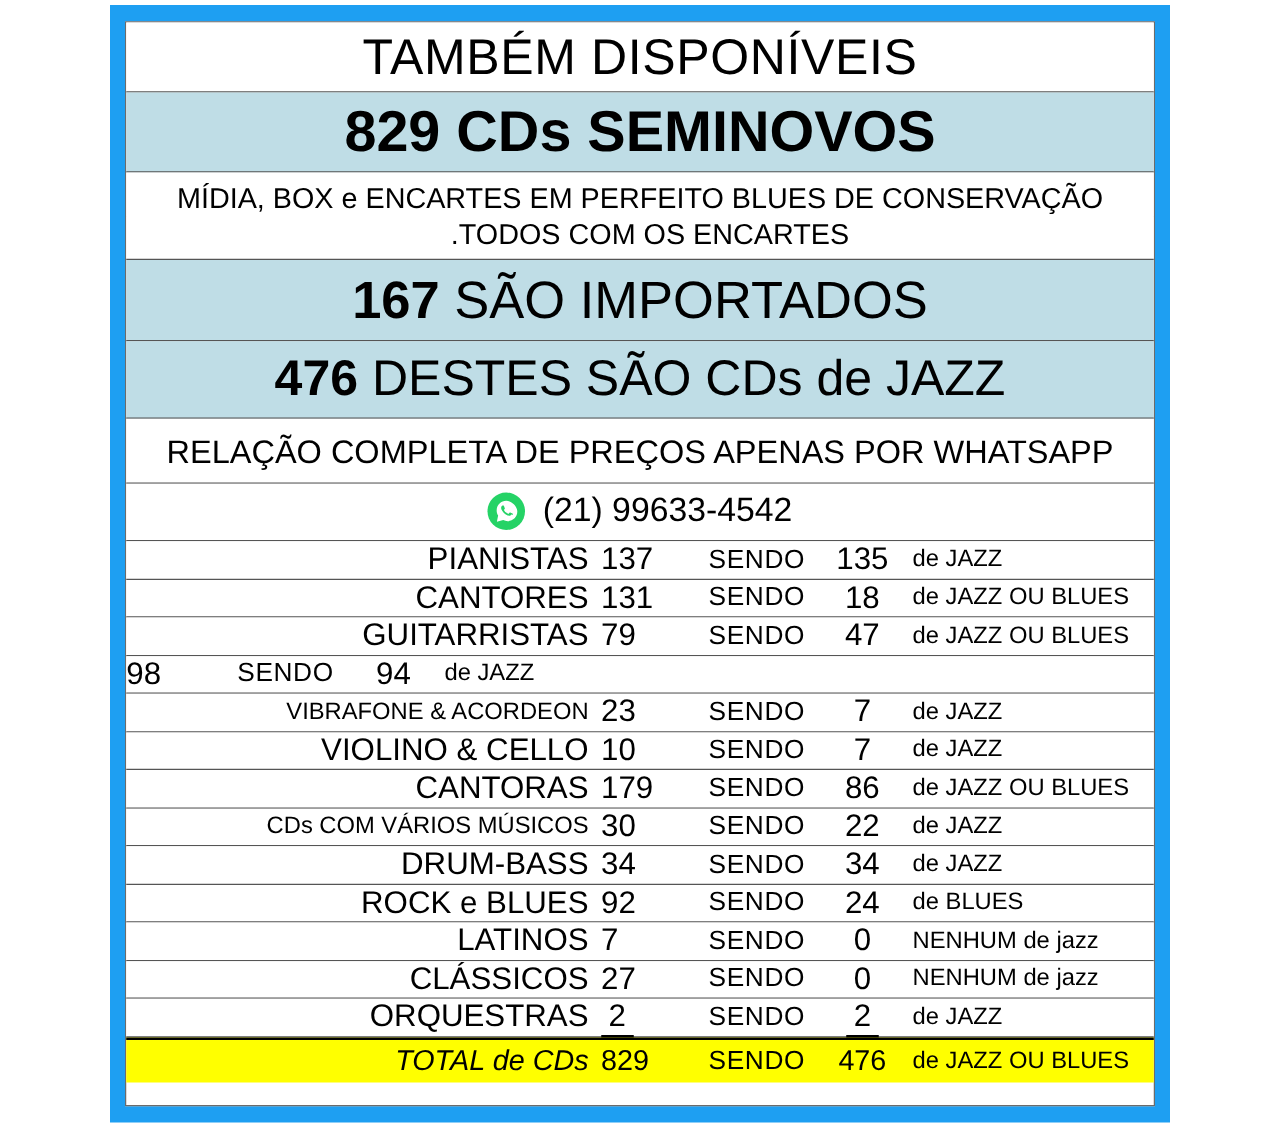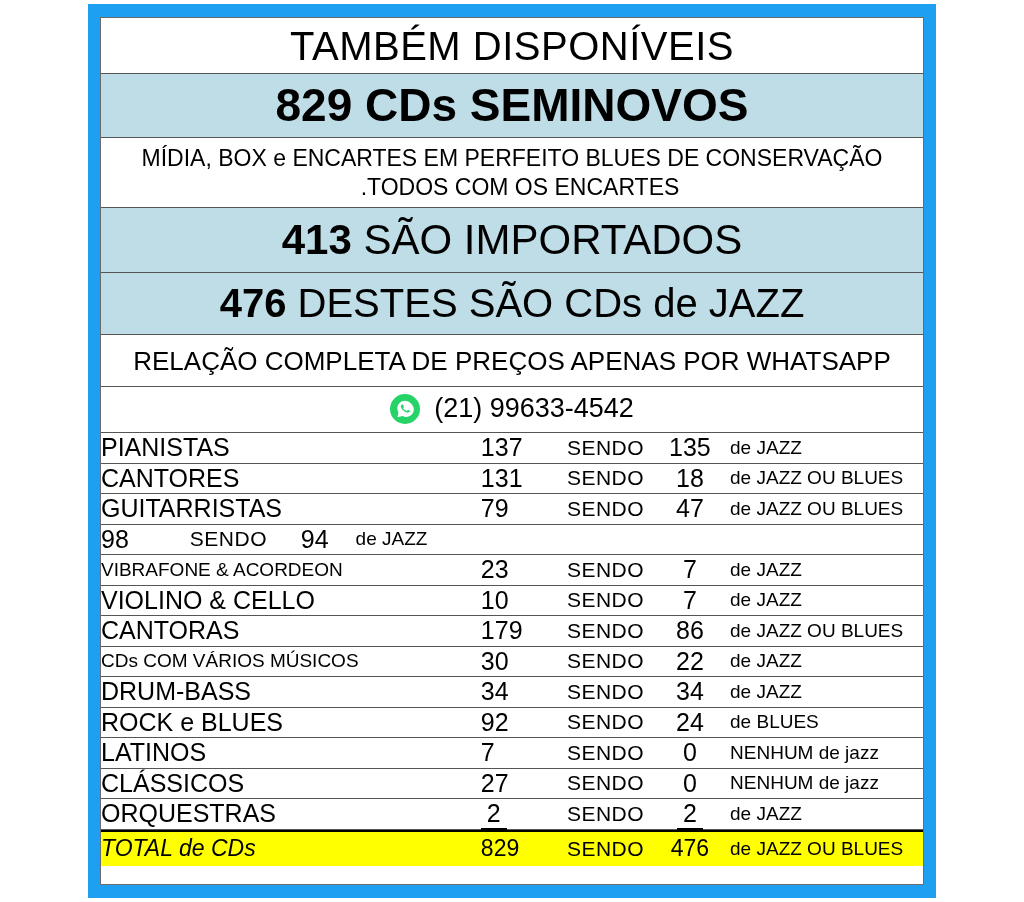--- a/index.html
+++ b/index.html
@@ -119,21 +119,21 @@
     display: flex;
     align-items: center;
     border-bottom: 1px solid #555;
     height: 30.5px;
     box-sizing: border-box;
     background: #ffffff;
     color: #000;
   }
   .c-cat {
     width: 46%;
-    text-align: left;
+    text-align: right;
     padding-right: 10px;
     font-size: 25px;
     white-space: nowrap;
     overflow: hidden;
   }
   .c-cat.small { font-size: 19px; }
   .c-count {
     width: 9%;
     text-align: left;
     font-size: 25px;
@@ -192,21 +192,21 @@
     <div class="sheet">
 
       <div class="band white b-title">TAMBÉM DISPONÍVEIS</div>
 
       <div class="band blue b-big">829 CDs SEMINOVOS</div>
 
       <div class="band white b-sub1" style="border-bottom:none;">MÍDIA, BOX e ENCARTES EM PERFEITO BLUES DE CONSERVAÇÃO</div>
       <div class="band white b-sub2" style="border-bottom:1px solid #555;">.TODOS COM OS ENCARTES</div>
 
       <div class="band blue b-imported">
-        <b>413</b>
+        <b>167</b>
         <span>SÃO IMPORTADOS</span>
       </div>
 
       <div class="band blue b-jazz">
         <b>476</b>
         <span>DESTES SÃO CDs de JAZZ</span>
       </div>
 
       <div class="band white b-relacao">RELAÇÃO COMPLETA DE PREÇOS APENAS POR WHATSAPP</div>
 

